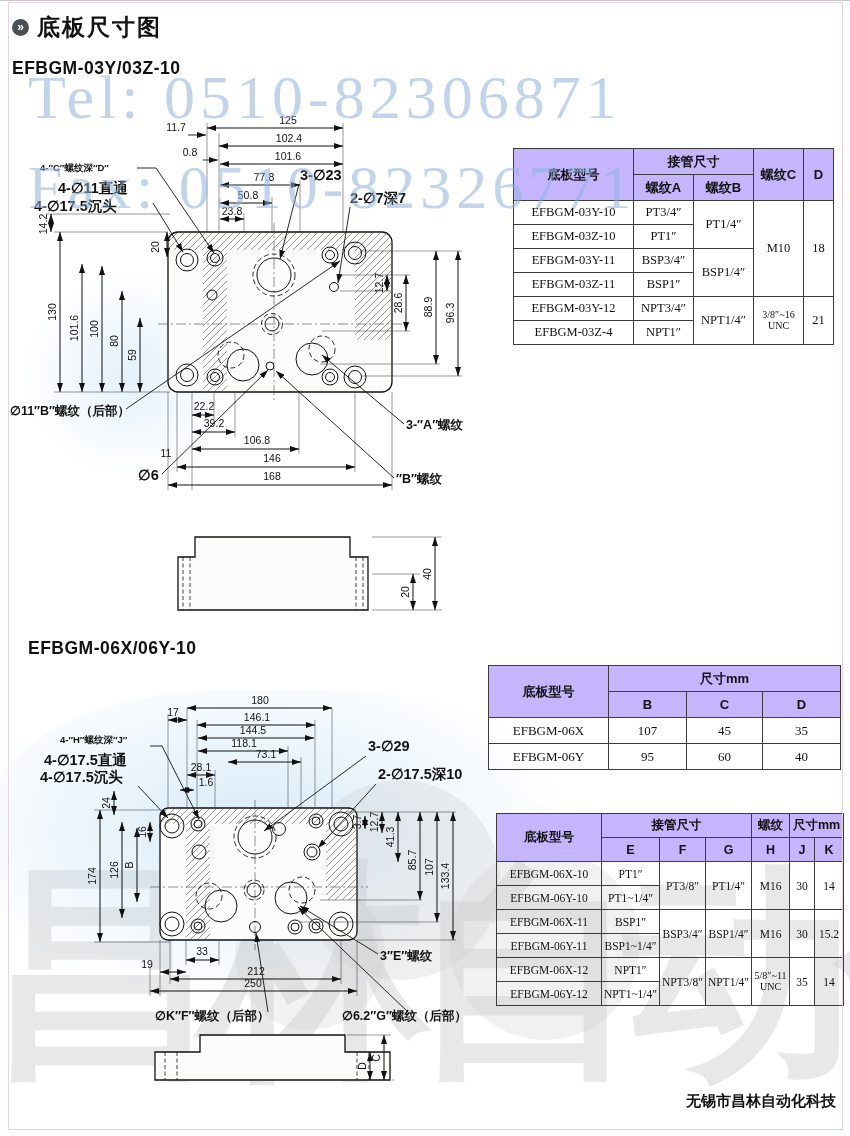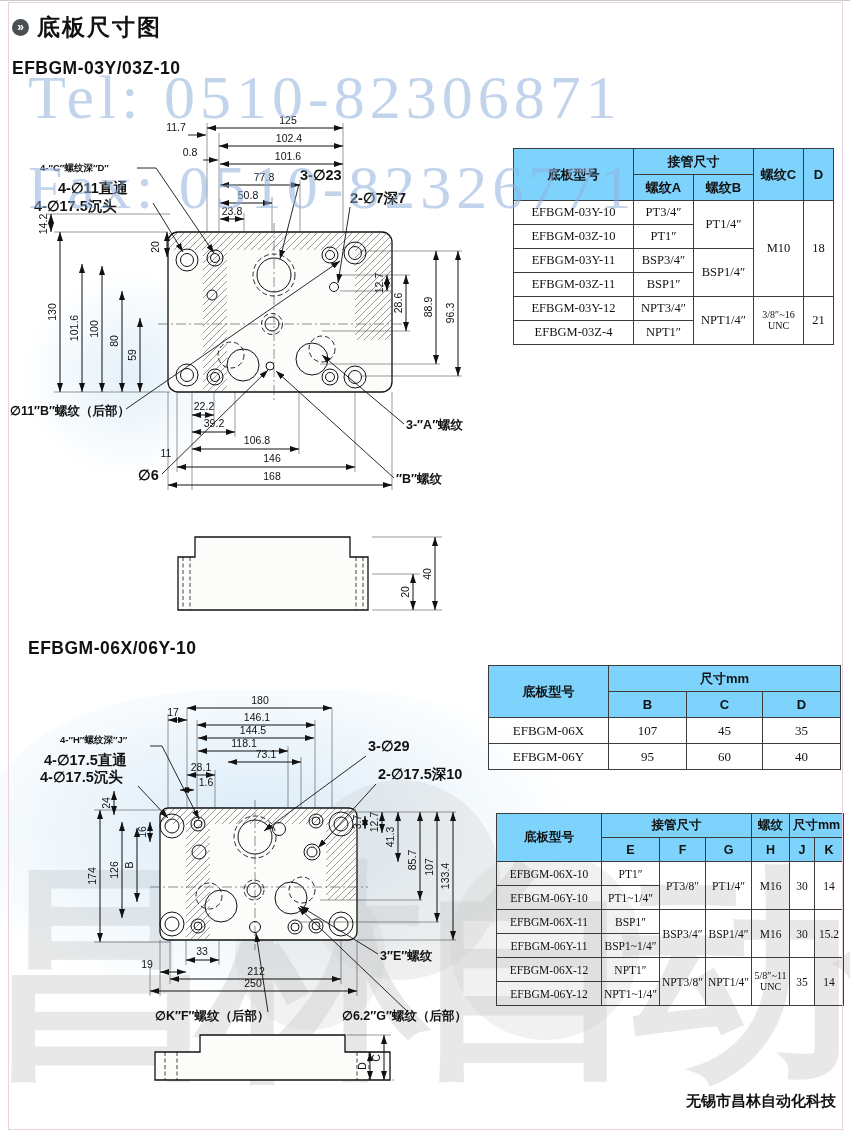--- a/index.html
+++ b/index.html
@@ -32,21 +32,21 @@
   #hdr .t{font-size:23px;font-weight:bold;letter-spacing:2px;}
   .sec-h{position:absolute;font-size:17.5px;font-weight:bold;z-index:5;letter-spacing:.5px;}
   #s1h{left:12px;top:58px;}
   #s2h{left:28px;top:638px;}
   #footer{position:absolute;right:14px;top:1092px;font-size:15px;font-weight:bold;z-index:5;}
 
   
   table.t{position:absolute;border-collapse:collapse;z-index:3;table-layout:fixed;}
   table.t th,table.t td{border:1px solid #3c3c3c;text-align:center;vertical-align:middle;
       padding:0 1px;overflow:hidden;}
-  table.t th{background:#7dd3fc;font-weight:bold;font-size:13px;}
+  table.t th{background:#c4b5fd;font-weight:bold;font-size:13px;}
   table.t td{font-size:12.5px;background:transparent;font-family:Liberation Serif, serif;}
   #t1{left:513px;top:148px;width:320px;}
   #t1 th{height:25px;} #t1 td{height:23px;}
   #t2{left:488px;top:665px;width:352px;}
   #t2 th{height:25px;} #t2 td{height:25px;font-size:13px;}
   #t3{left:496px;top:813px;width:347px;}
   #t3 th{height:23px;font-size:12.5px;} #t3 td{height:23px;font-size:11.5px;}
   td.sm{font-size:10px !important;line-height:1.05;}
 
   svg{position:absolute;z-index:2;overflow:visible;}

